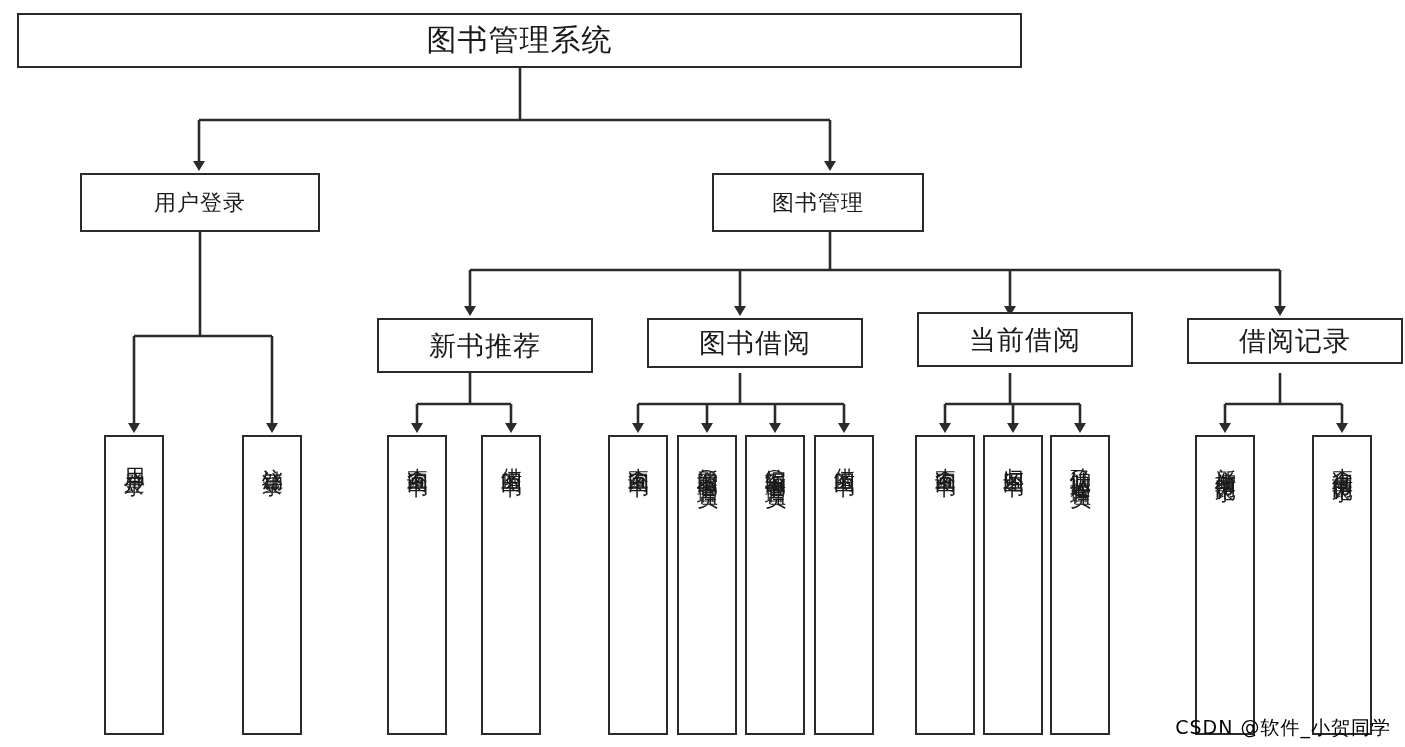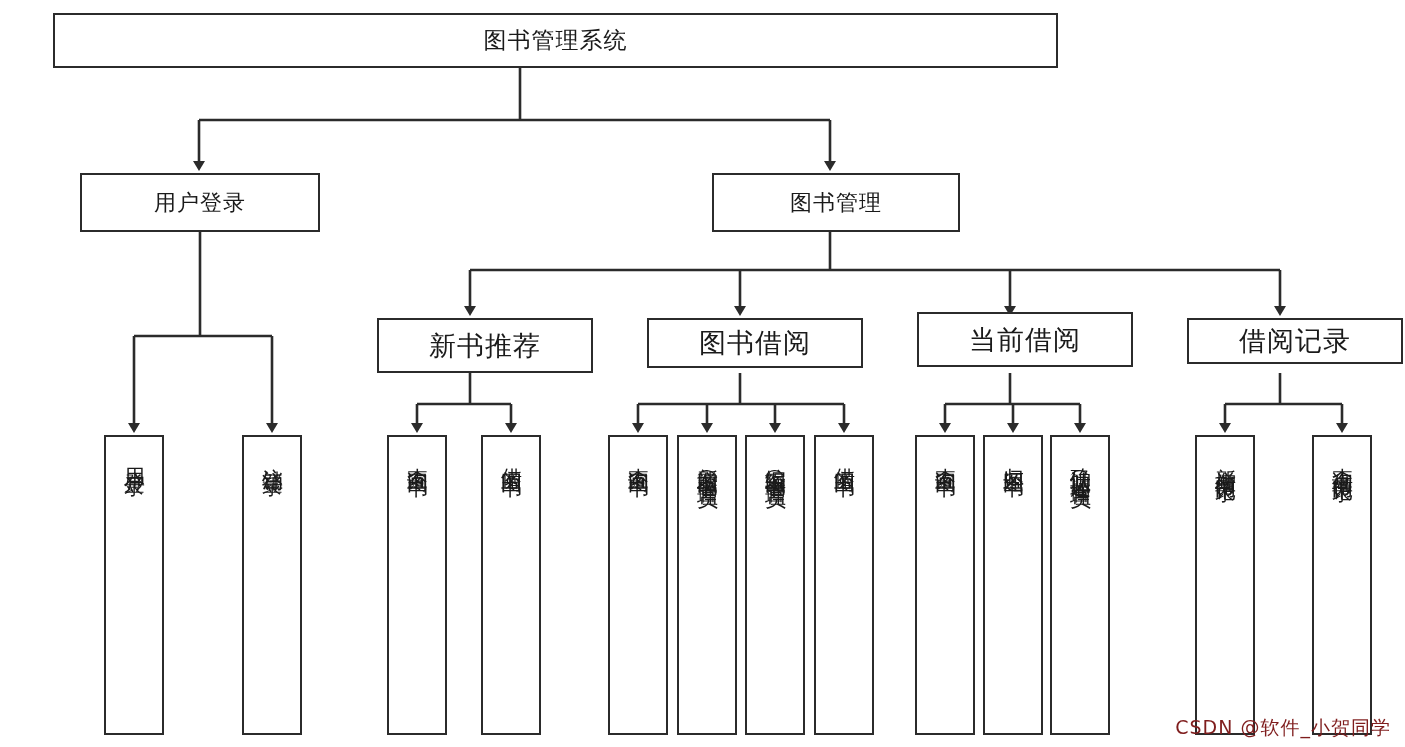--- a/index.html
+++ b/index.html
@@ -30,22 +30,21 @@
     position: absolute;
     box-sizing: border-box;
     border: 2px solid #2b2b2b;
     background: #ffffff;
     display: flex;
     align-items: center;
     justify-content: center;
     color: #1a1a1a;
   }
   .node.root {
-    font-size: 23px;
-    margin-left: 36px;
+    font-size: 30px;
   }
   .node.level2 {
     font-size: 22px;
   }
   .node.level3 {
     font-size: 27px;
     margin-left: 15px;
   }
   .node.leaf {
     font-size: 21px;
@@ -63,21 +62,21 @@
   }
   .htext {
     white-space: nowrap;
     letter-spacing: 1px;
   }
   #watermark {
     position: absolute;
     right: 14px;
     bottom: 6px;
     font-size: 19px;
-    color: #7f1d1d;
+    color: #000000;
     letter-spacing: 1px;
     white-space: nowrap;
     user-select: none;
   }
 </style>
 </head>
 <body>
 
 <div id="diagram-root">
 
@@ -131,21 +130,21 @@
     </g>
   </svg>
 
   <div class="node root" style="left:17px; top:13px; width:1005px; height:55px;">
     <span class="htext">图书管理系统</span>
   </div>
 
   <div class="node level2" style="left:80px; top:173px; width:240px; height:59px;">
     <span class="htext">用户登录</span>
   </div>
-  <div class="node level2" style="left:712px; top:173px; width:248px; height:59px;">
+  <div class="node level2" style="left:712px; top:173px; width:212px; height:59px;">
     <span class="htext">图书管理</span>
   </div>
 
   <div class="node level3" style="left:362px; top:318px; width:216px; height:55px;">
     <span class="htext">新书推荐</span>
   </div>
   <div class="node level3" style="left:632px; top:318px; width:216px; height:50px;">
     <span class="htext">图书借阅</span>
   </div>
   <div class="node level3" style="left:902px; top:312px; width:216px; height:55px;">

